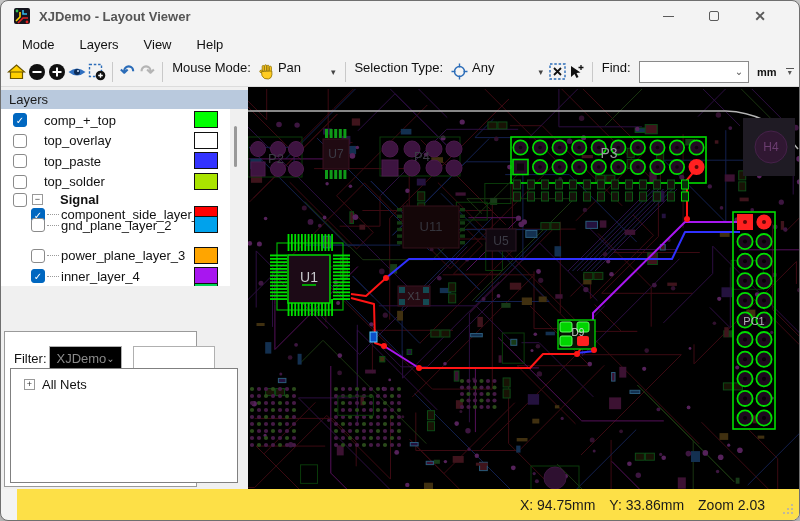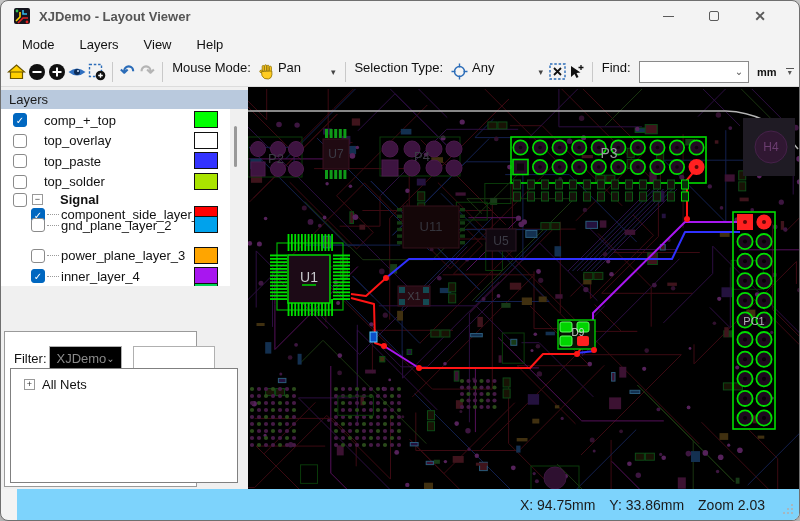--- a/index.html
+++ b/index.html
@@ -62,21 +62,21 @@
                   display:flex; align-items:center; padding-left:7px; margin-left:2px; }
   .filter-combo .chev { margin-left:auto; margin-right:6px; font-size:10px; color:#9a9a9a; }
   .filter-input { width:82px; height:24px; border:1px solid #b0b0b0; background:#fff; margin-left:11px; font-size:13px; padding-left:4px; outline:none; }
   .nets-tree { position:absolute; top:36px; left:5px; width:228px; bottom:3px; border:1px solid #808080; background:#fff; }
   .tree-row { display:flex; align-items:center; margin:8px 0 0 8px; }
   .tree-row .label { font-size:13px; color:#111; margin-left:7px;text-align:right; }
   
   .canvas { position:relative; flex:1; background:#000; overflow:hidden; }
   .canvas svg { position:absolute; top:2px; left:0; }
   
-  .statusbar { position:absolute; left:16px; right:0; bottom:0; height:31px; background:#7dd3fc;
+  .statusbar { position:absolute; left:16px; right:0; bottom:0; height:31px; background:#fde047;
                display:flex; align-items:center; justify-content:flex-end; }
   .status-field { font-size:14px; color:#1a1a1a; margin-right:14px; }
   .grip { width:13px; height:13px; margin:8px 5px 0 2px; }
 </style>
 </head>
 <body>
 
 <div class="window">
 
   <div class="titlebar">

